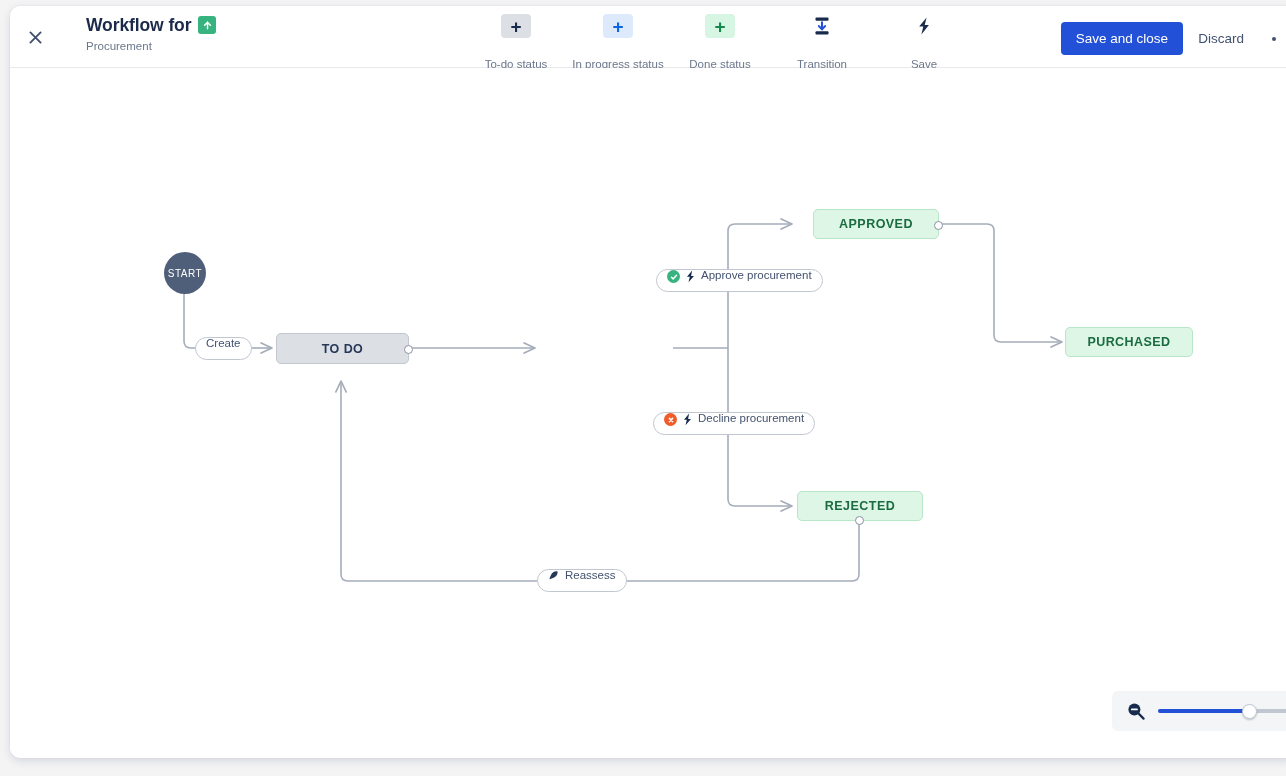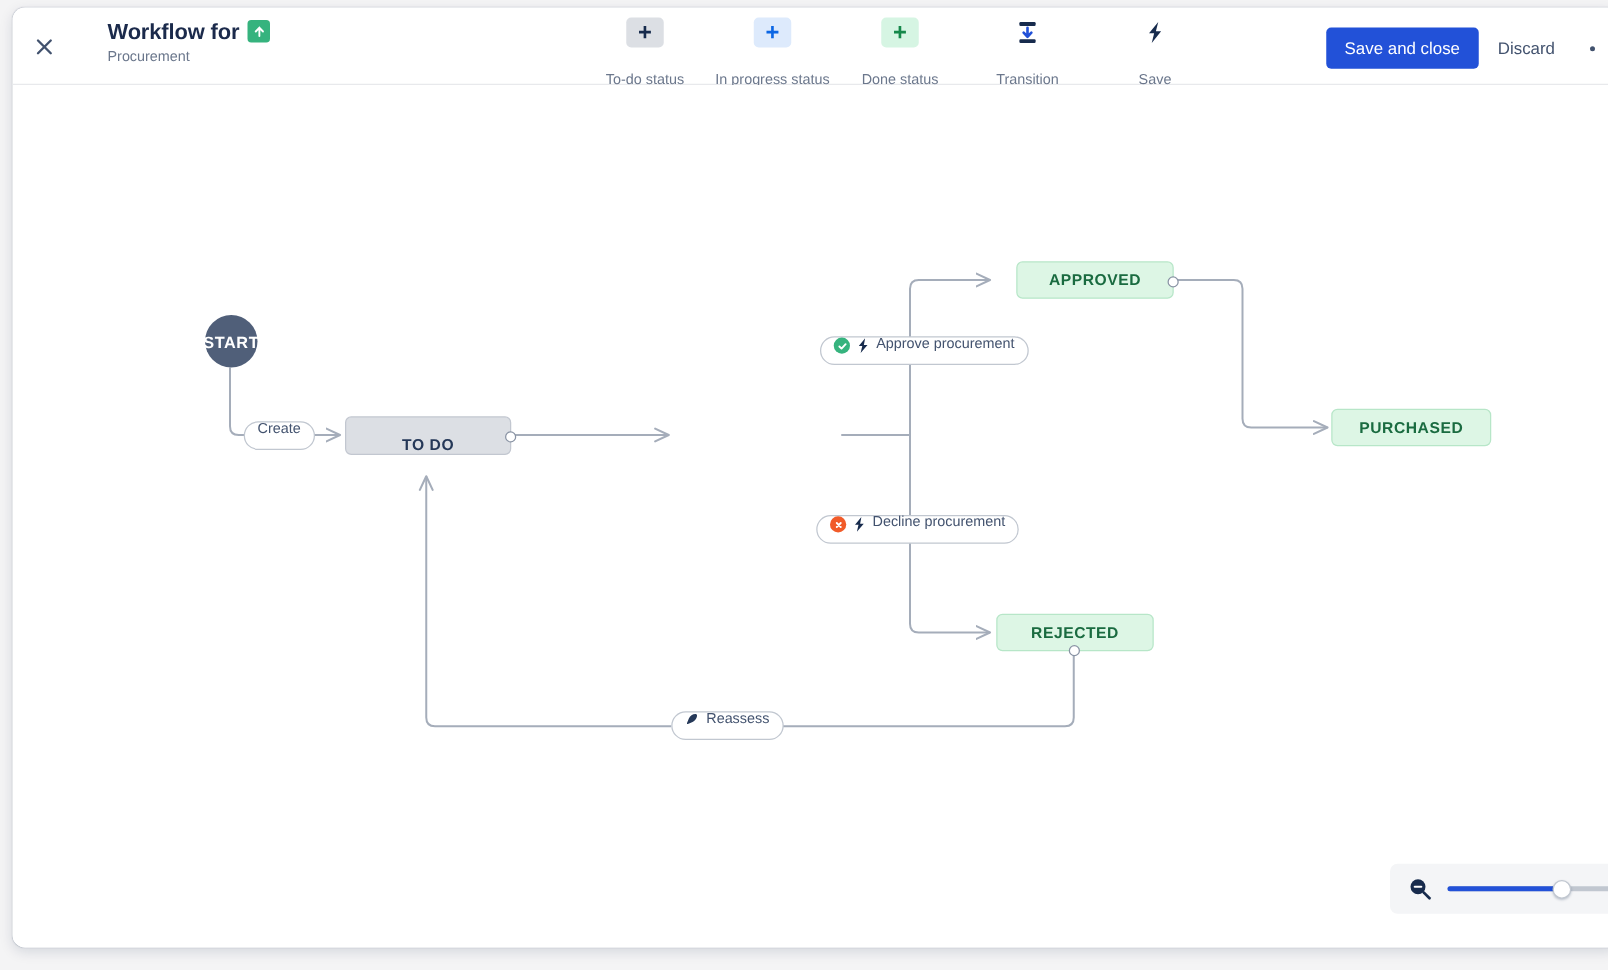--- a/index.html
+++ b/index.html
@@ -205,42 +205,41 @@
     font-size: 12.5px;
     font-weight: bold;
     letter-spacing: 0.45px;
     cursor: pointer;
     user-select: none;
   }
   .node.todo {
     background: #dcdfe4;
     border: 1px solid #c2c7d0;
     color: #253858;
-    align-items: flex-end;
   }
   .node.prog {
     background: #dbe8fd;
     border: 1px solid #b6d1fa;
     color: #1a53c4;
   }
   .node.done {
     background: #ddf6e5;
     border: 1px solid #b7e6c8;
     color: #1a6b40;
   }
 
   .start-node {
     position: absolute;
     width: 42px;
     height: 42px;
     border-radius: 50%;
     background: #505f79;
     color: #fff;
-    font-size: 13px;
-    font-weight: bold;
+    font-size: 10px;
+    font-weight: normal;
     letter-spacing: 0.5px;
     display: flex;
     align-items: center;
     justify-content: center;
     cursor: pointer;
     user-select: none;
   }
 
   
   .port {

